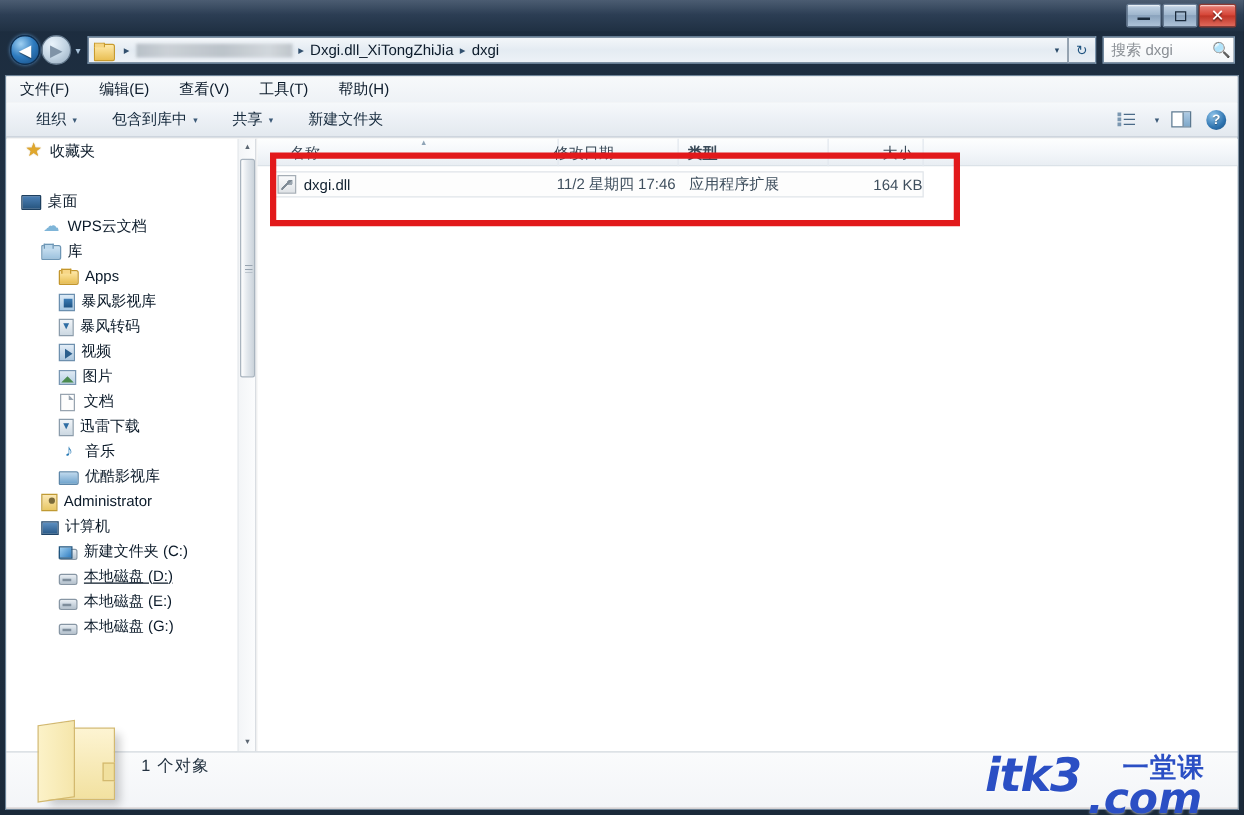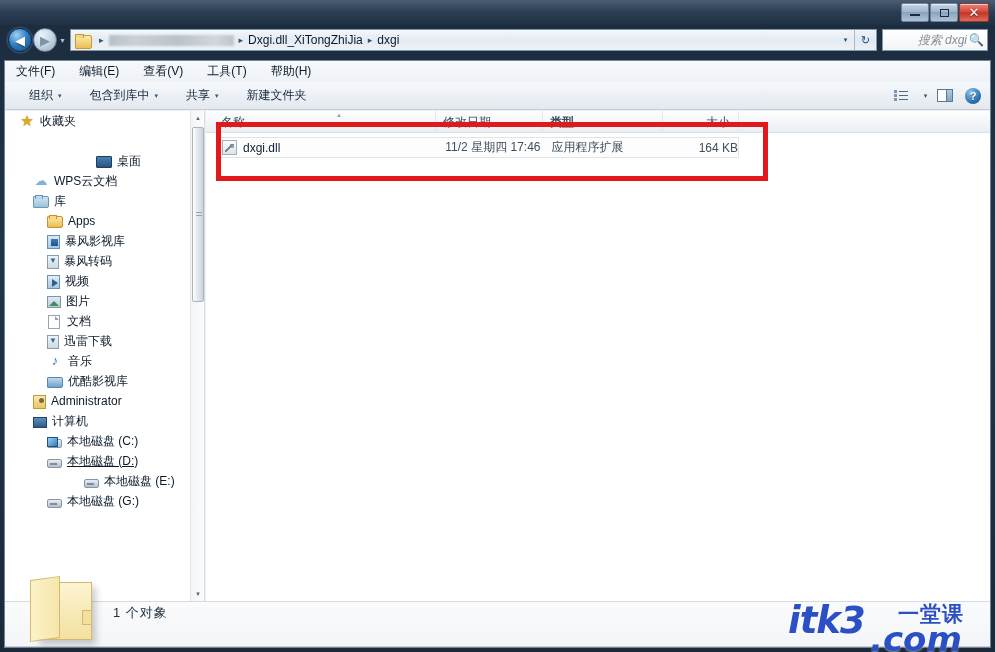--- a/index.html
+++ b/index.html
@@ -123,22 +123,22 @@
     display: flex; align-items: center; justify-content: center;
     font-size: 11px; color: #1e527f;
   }
   #searchbox {
     position: absolute; left: 882px; top: 4px; width: 106px; height: 22px;
     background: linear-gradient(to bottom, #ffffff 0%, #f2f5f8 100%);
     border: 1px solid #7f98b0;
     display: flex; align-items: center;
   }
   #search-input-text {
-    font-size: 12px; font-style: italic; color: #8a8f95;
-    padding-left: 6px; flex: 1; white-space: nowrap; overflow: hidden; text-align: right;
+    font-size: 12px; color: #8a8f95;
+    padding-left: 6px; flex: 1; white-space: nowrap; overflow: hidden;
   }
   #search-icon {
     width: 20px; text-align: center; color: #2c6ea3; font-size: 12px;
   }
 
   
   #client {
     position: absolute; left: 4px; top: 60px; width: 987px; height: 588px;
     background: #f0f0f0; border: 1px solid #6d8397;
     overflow: hidden;
@@ -350,21 +350,21 @@
     position: absolute; left: 0; top: 0; width: 786px; height: 22px;
     background: linear-gradient(to bottom, #fdfefe 0%, #f4f7fa 50%, #e9eef3 100%);
     border-bottom: 1px solid #dbe2e8;
   }
   .col-h {
     position: absolute; top: 0; height: 22px; line-height: 22px;
     font-size: 12px; color: #3a4a58; padding-left: 7px;
     border-right: 1px solid #e2e8ee;
     white-space: nowrap;
   }
-  #col-h-name { left: 8px; width: 222px; }
+  #col-h-name { left: 19px; width: 222px; }
   #col-h-date { left: 230px; width: 107px; }
   #col-h-type { left: 337px; width: 120px; font-weight: bold; }
   #col-h-size { left: 457px; width: 76px; text-align: right; padding-right: 8px; padding-left: 0; }
   #col-sortmark {
     position: absolute; left: 128px; top: 1px; width: 10px; height: 6px;
     color: #8fa4b6; font-size: 7px; text-align: center; line-height: 6px;
   }
 
   #file-row {
     position: absolute; left: 10px; top: 26px; width: 523px; height: 21px;
@@ -577,21 +577,21 @@
       </div>
     </div>
 
     <div id="navpane">
       <div id="nav-rows">
           <div class="nav-row" style="padding-left: 14px;">
             <span class="ico ico-star">★</span>
             <span class="nav-label">收藏夹</span>
           </div>
           <div class="nav-row" style="height: 20px;"></div>
-          <div class="nav-row" style="padding-left: 28px; justify-content: center;">
+          <div class="nav-row" style="padding-left: 12px;">
             <span class="ico ico-desktop"></span>
             <span class="nav-label">桌面</span>
           </div>
           <div class="nav-row" style="padding-left: 28px;">
             <span class="ico ico-cloud">☁</span>
             <span class="nav-label">WPS云文档</span>
           </div>
           <div class="nav-row" style="padding-left: 28px;">
             <span class="ico ico-lib"></span>
             <span class="nav-label">库</span>
@@ -635,27 +635,27 @@
           <div class="nav-row" style="padding-left: 28px;">
             <span class="ico ico-user"></span>
             <span class="nav-label">Administrator</span>
           </div>
           <div class="nav-row" style="padding-left: 28px;">
             <span class="ico ico-computer"></span>
             <span class="nav-label">计算机</span>
           </div>
           <div class="nav-row" style="padding-left: 42px;">
             <span class="ico ico-drive-sys"></span>
-            <span class="nav-label">本地磁盘 (C:)</span>
+            <span class="nav-label">新建文件夹 (C:)</span>
           </div>
           <div class="nav-row" style="padding-left: 42px; text-decoration: underline;">
             <span class="ico ico-drive"></span>
             <span class="nav-label">本地磁盘 (D:)</span>
           </div>
-          <div class="nav-row" style="padding-left: 42px; margin-left: 37px;">
+          <div class="nav-row" style="padding-left: 42px;">
             <span class="ico ico-drive"></span>
             <span class="nav-label">本地磁盘 (E:)</span>
           </div>
           <div class="nav-row" style="padding-left: 42px;">
             <span class="ico ico-drive"></span>
             <span class="nav-label">本地磁盘 (G:)</span>
           </div>
         </div>
       <div id="navpane-scroll">
         <div class="sb-arrow" id="sb-up">▲</div>

